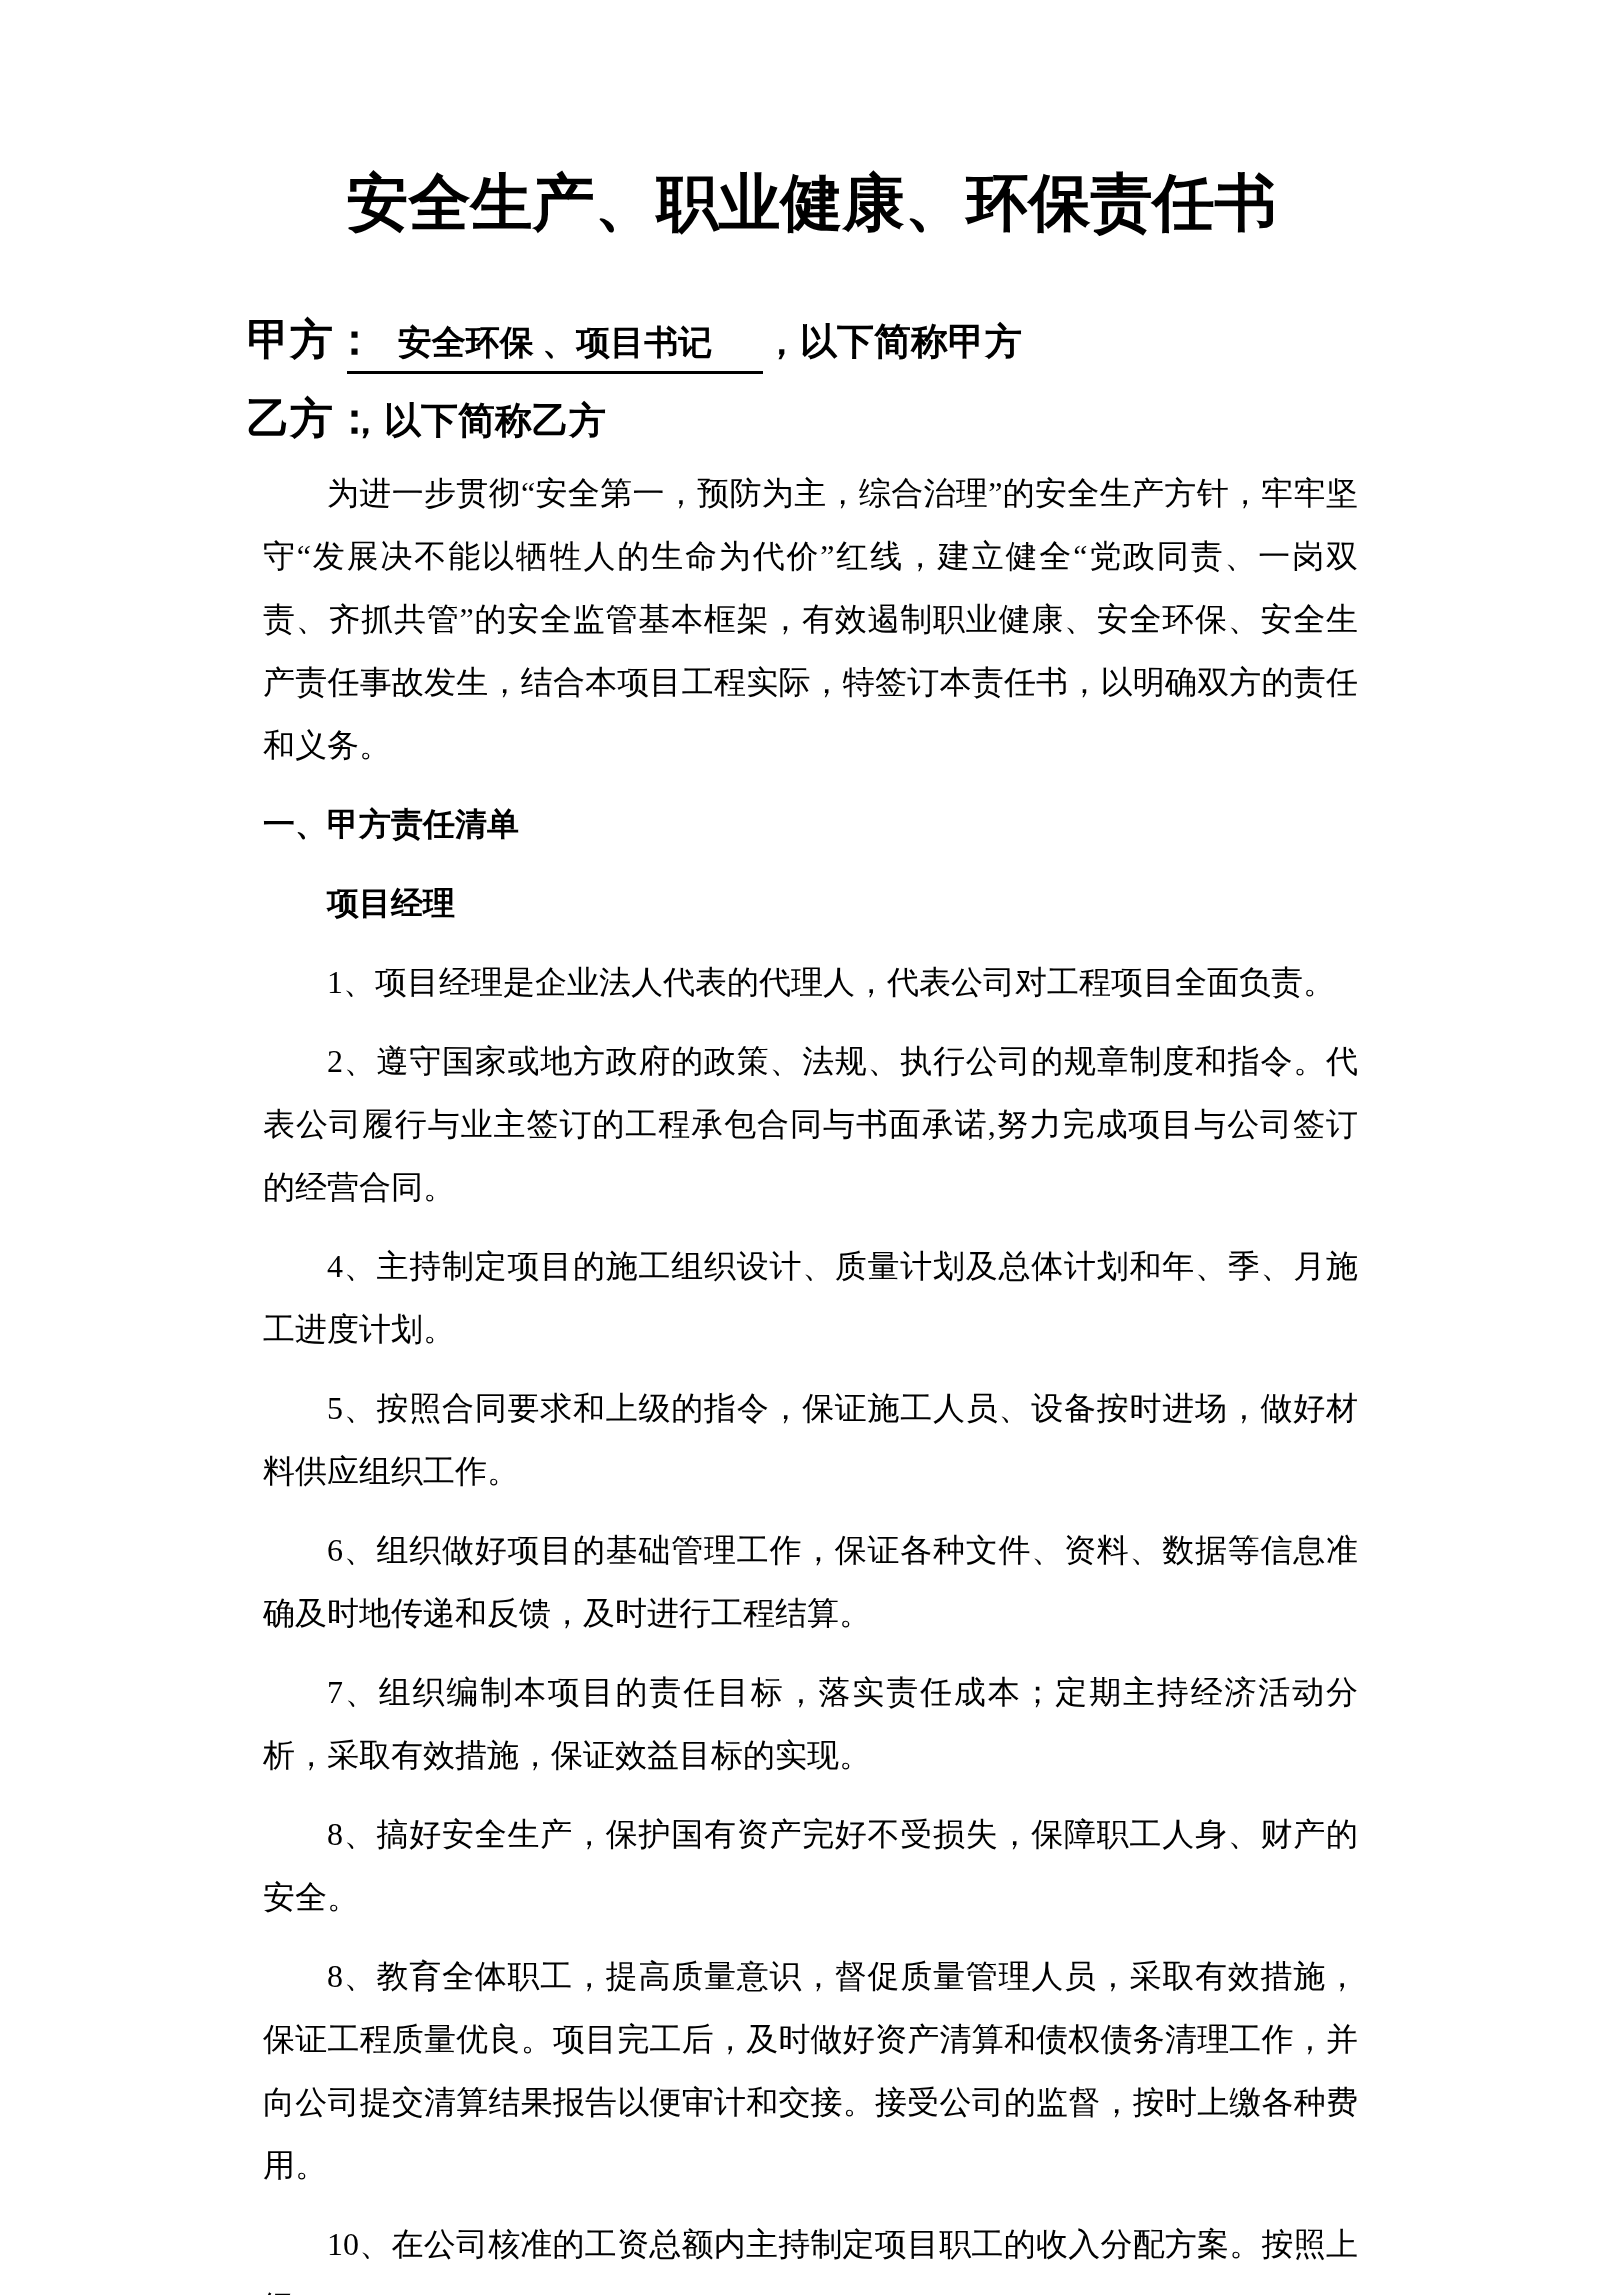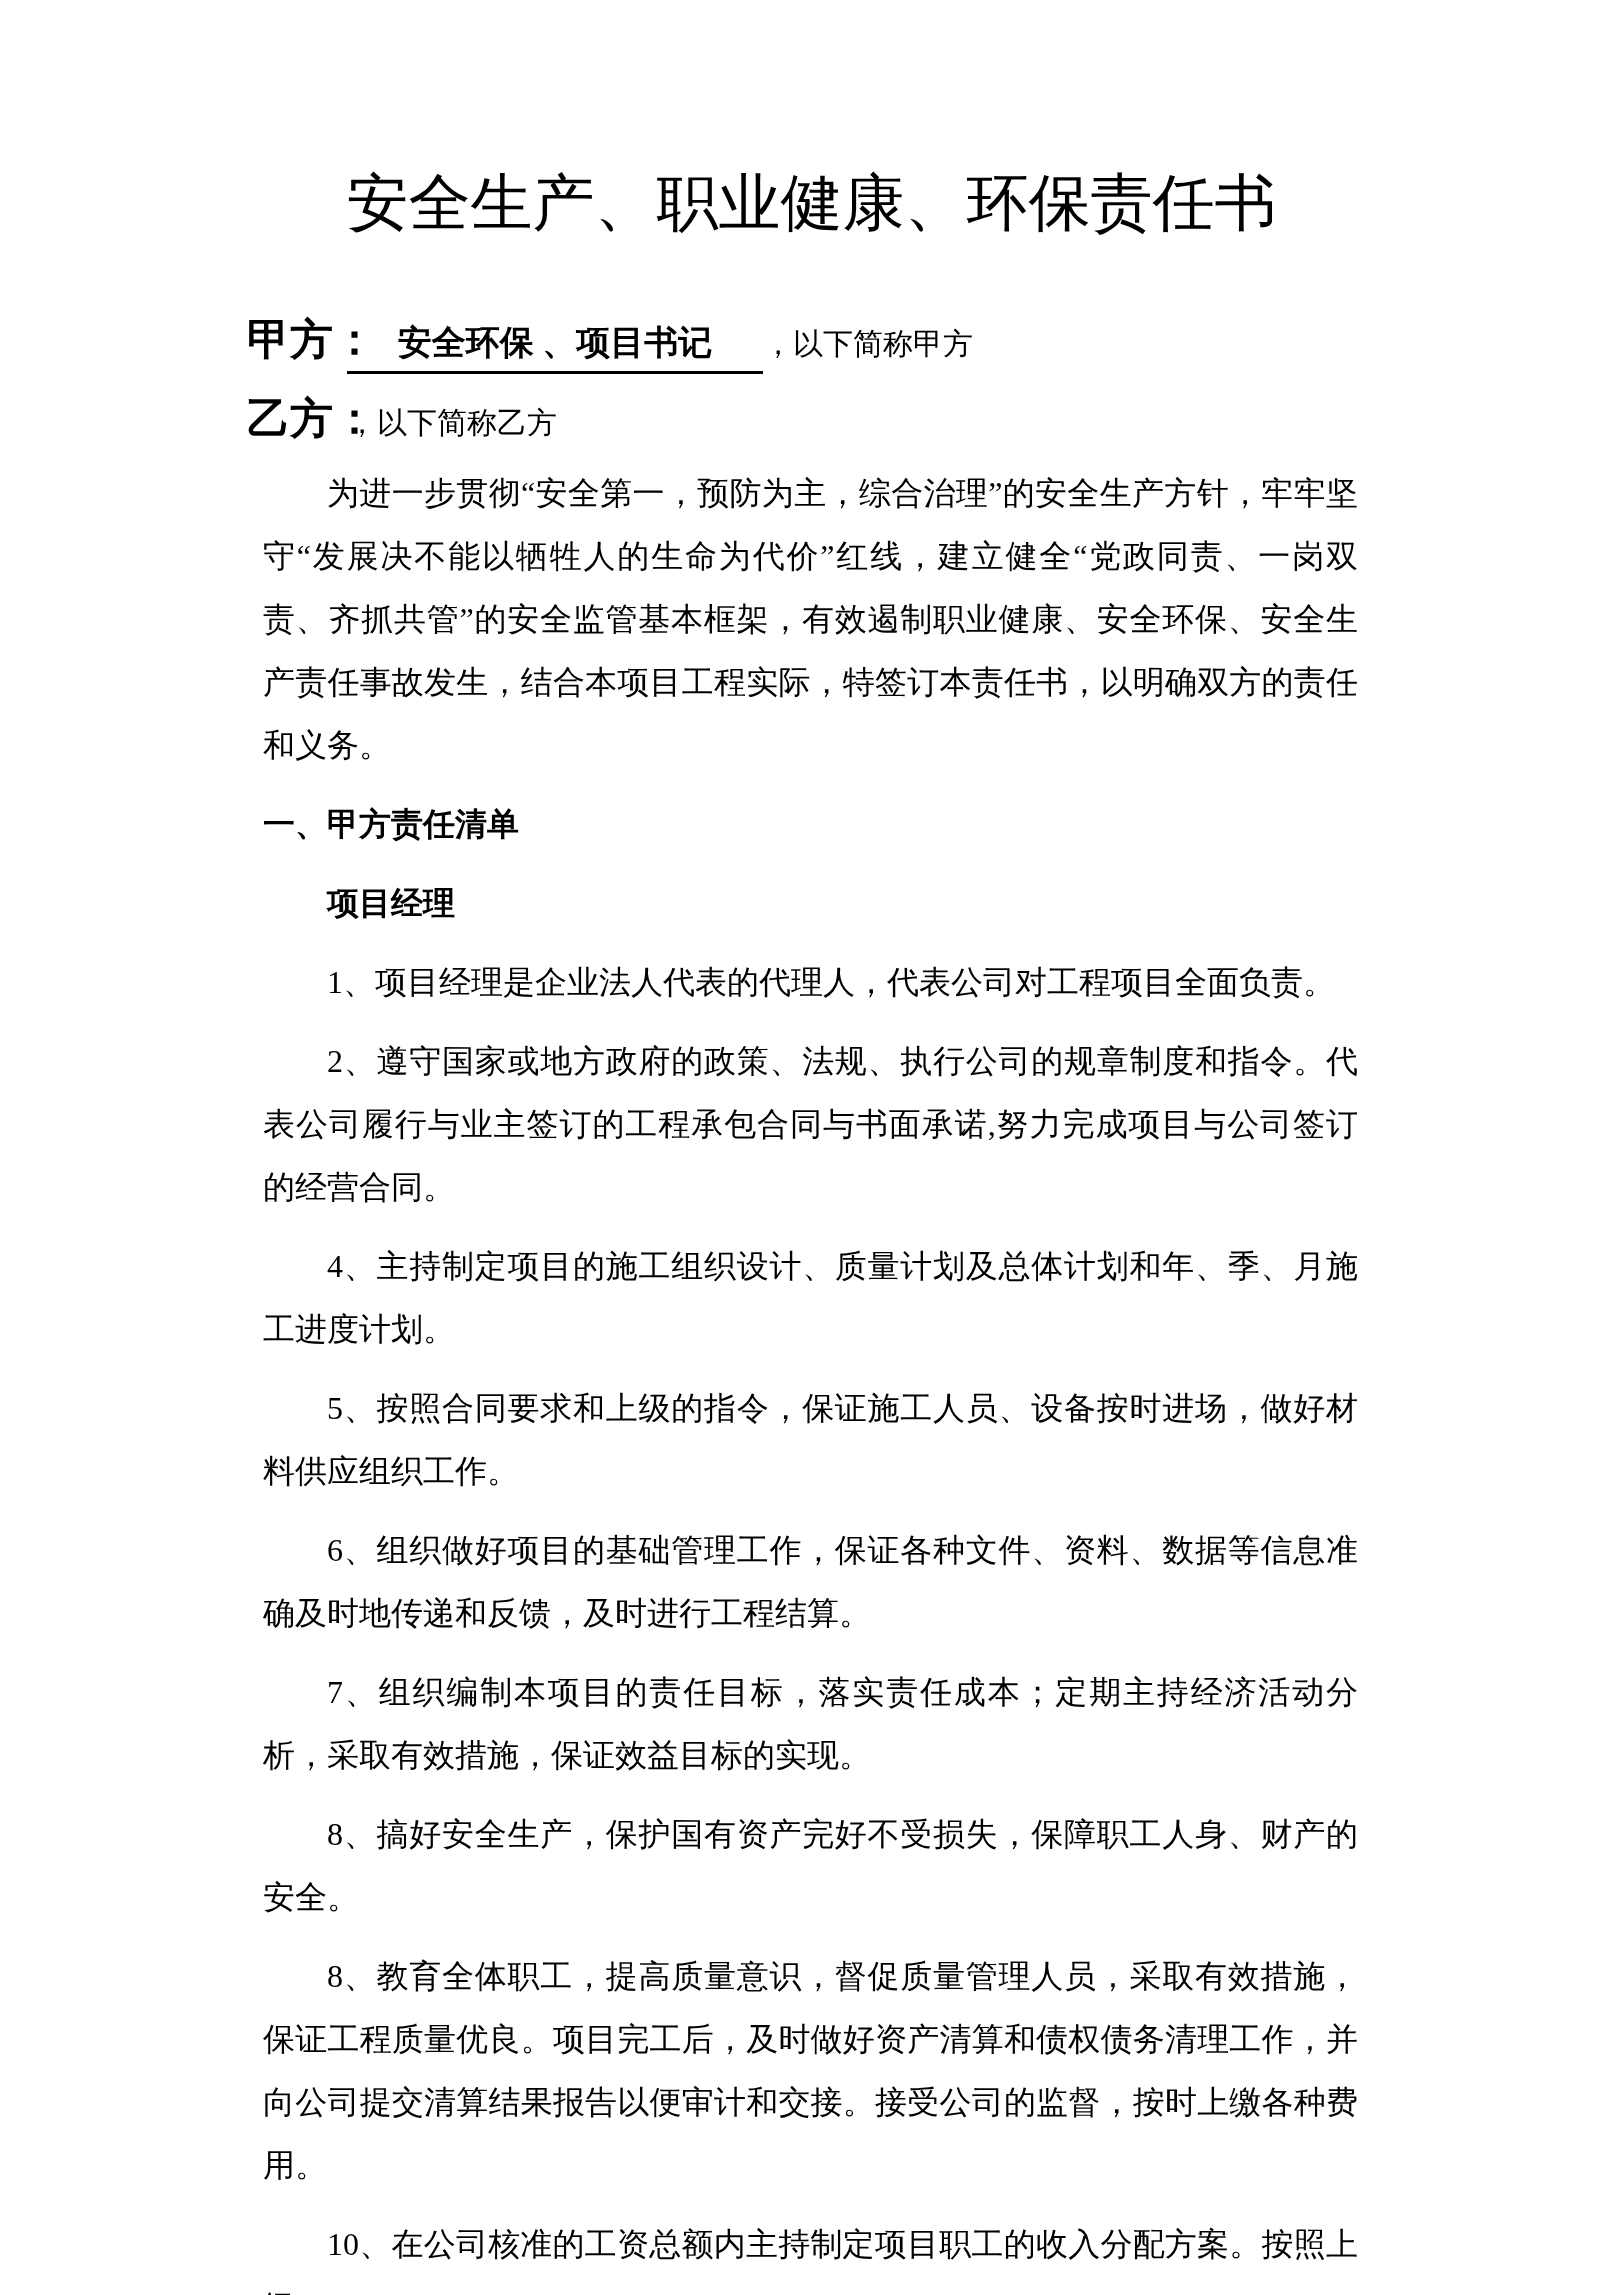--- a/index.html
+++ b/index.html
@@ -17,21 +17,21 @@
     overflow: hidden;
   }
   .doc-title {
     position: absolute;
     top: 166px;
     left: 0;
     right: 0;
     margin: 0;
     text-align: center;
     font-size: 62px;
-    font-weight: normal;
+    font-weight: bold;
     line-height: 1.2;
     letter-spacing: 0;
   }
   .party-row {
     position: absolute;
     left: 247px;
     display: flex;
     align-items: baseline;
     white-space: nowrap;
   }
@@ -46,22 +46,22 @@
   .fill-line {
     flex: 0 0 auto;
     width: 416px;
     border-bottom: 3.3px solid #000000;
     text-align: center;
     font-size: 34px;
     font-weight: bold;
     padding-bottom: 5.2px;
   }
   .party-suffix {
-    font-size: 30px;
-    font-weight: normal;
+    font-size: 37px;
+    font-weight: bold;
   }
   .content {
     position: absolute;
     left: 247px;
     top: 446px;
     width: 1127px;
     font-size: 32px;
     line-height: 63px;
     text-align: justify;
   }

